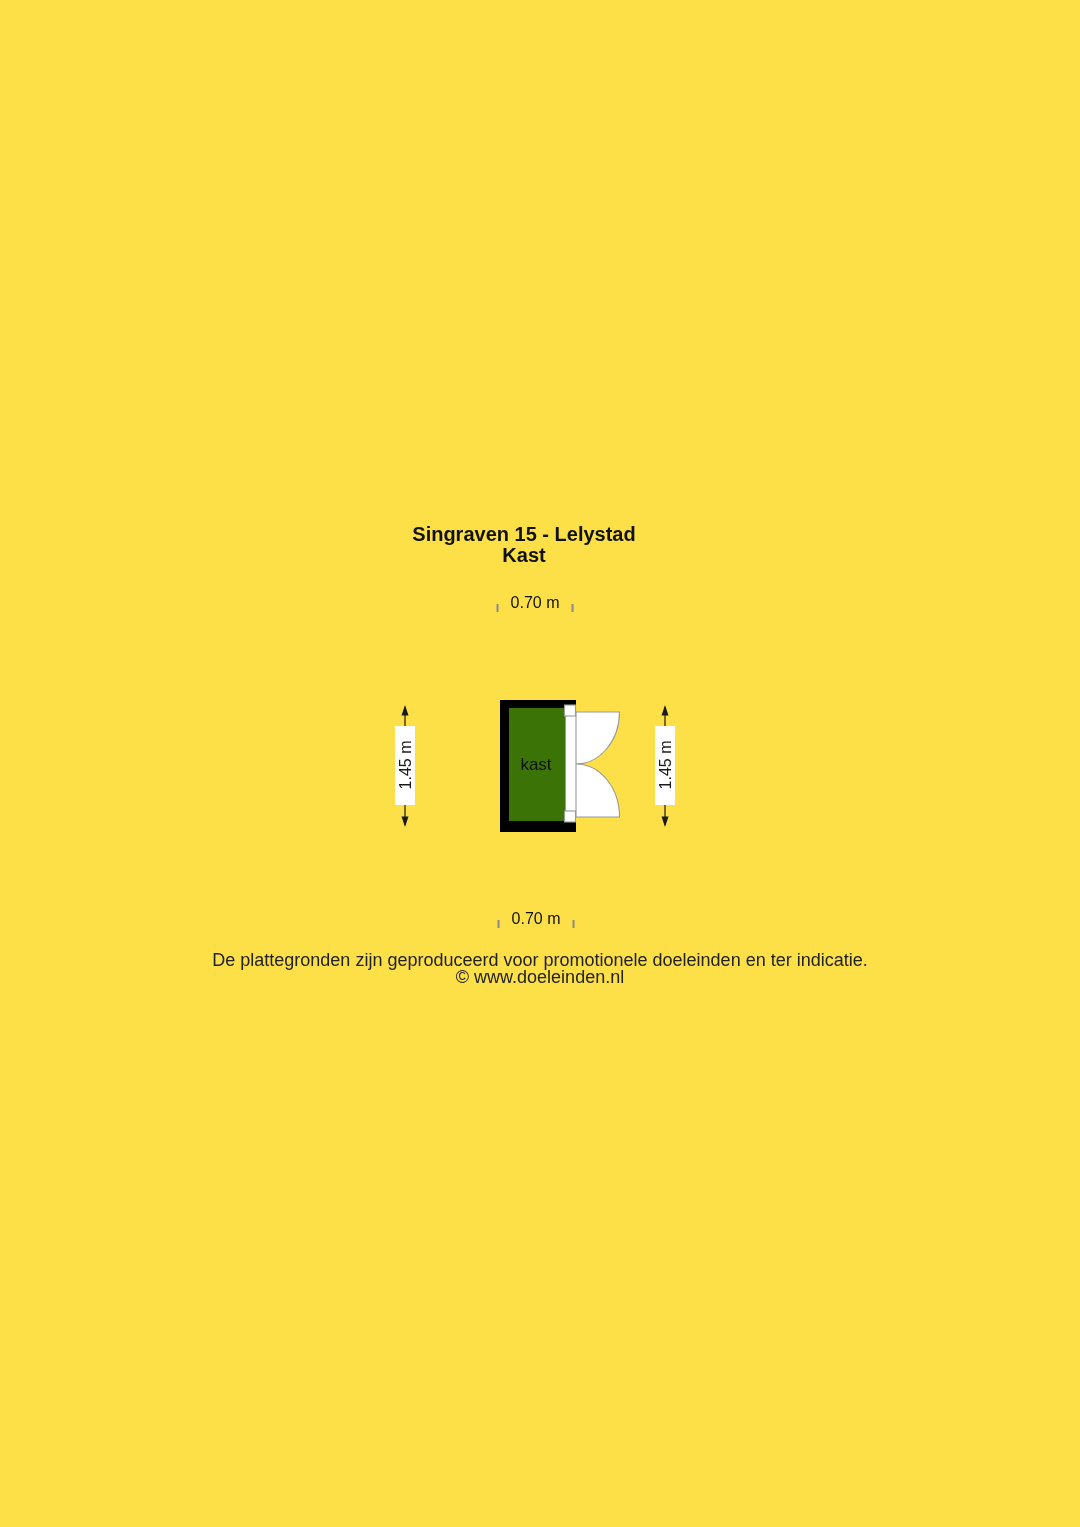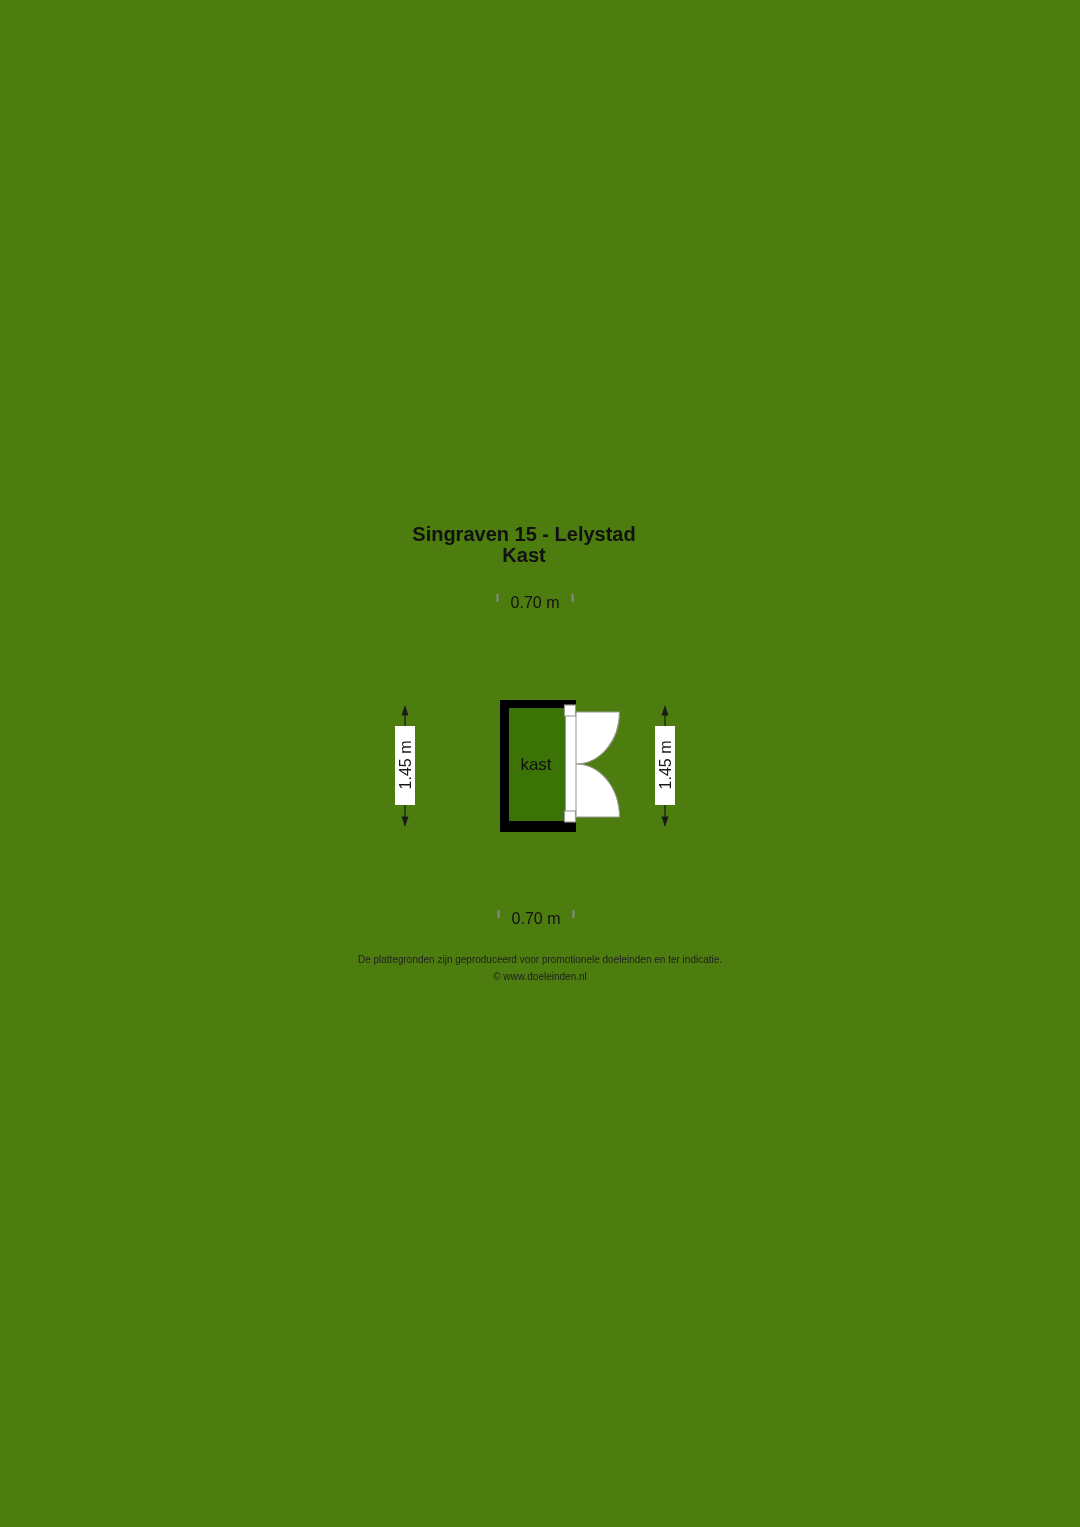--- a/index.html
+++ b/index.html
@@ -6,37 +6,37 @@
   html, body { background: #ffffff; }
   body {
     width: 1080px; height: 1527px;
     position: relative;
     font-family: "Liberation Sans", sans-serif;
     overflow: hidden;
   }
   .page {
     position: absolute; left: 0; top: 0;
     width: 1080px; height: 1527px;
-    background: #4d7c0f;
+    background: #fde047;
   }
   .title-block {
     position: absolute;
     left: 524px; top: 524px;
     transform: translateX(-50%);
     text-align: center;
     font-size: 20px;
     font-weight: 700;
     line-height: 21px;
     color: #111111;
     white-space: nowrap;
   }
   .dim-h {
     position: absolute;
     display: flex;
-    align-items: flex-start;
+    align-items: flex-end;
     gap: 12px;
     transform: translateX(-50%);
   }
   .dim-h .tick {
     width: 2px; height: 8px;
     background: #8a8a8a;
   }
   .dim-text {
     font-size: 16px;
     color: #111111;
@@ -45,21 +45,21 @@
   .plan-svg {
     position: absolute;
     left: 380px; top: 688px;
     width: 320px; height: 162px;
   }
   .footer {
     position: absolute;
     left: 540px; top: 952px;
     transform: translateX(-50%);
     text-align: center;
-    font-size: 10px;
+    font-size: 18px;
     line-height: 16.5px;
     color: #222222;
     white-space: nowrap;
   }
   svg text { font-family: "Liberation Sans", sans-serif; }
 </style>
 </head>
 <body>
 
 <div class="page">

